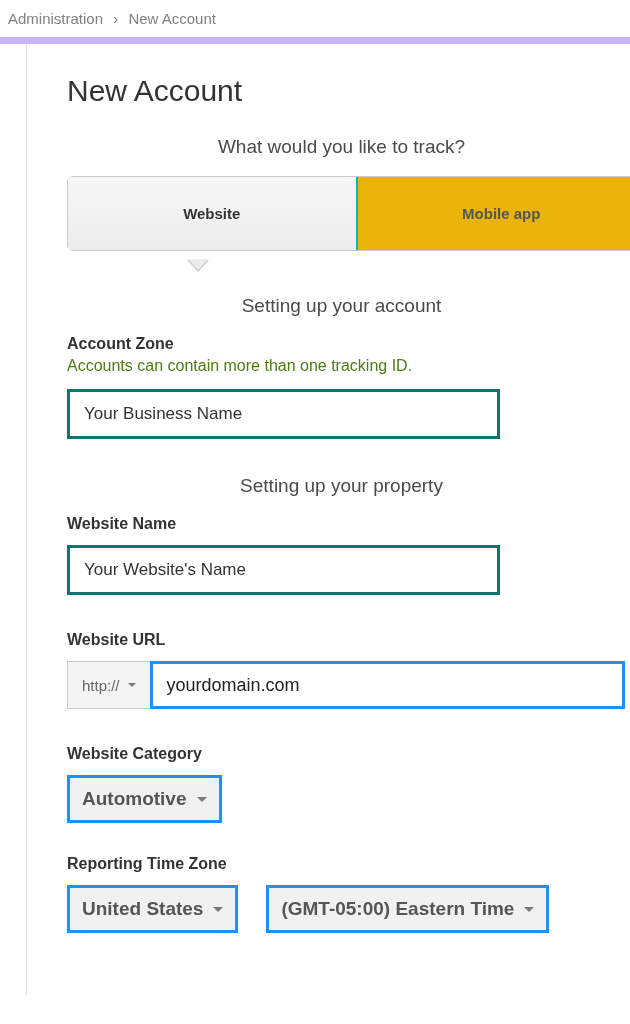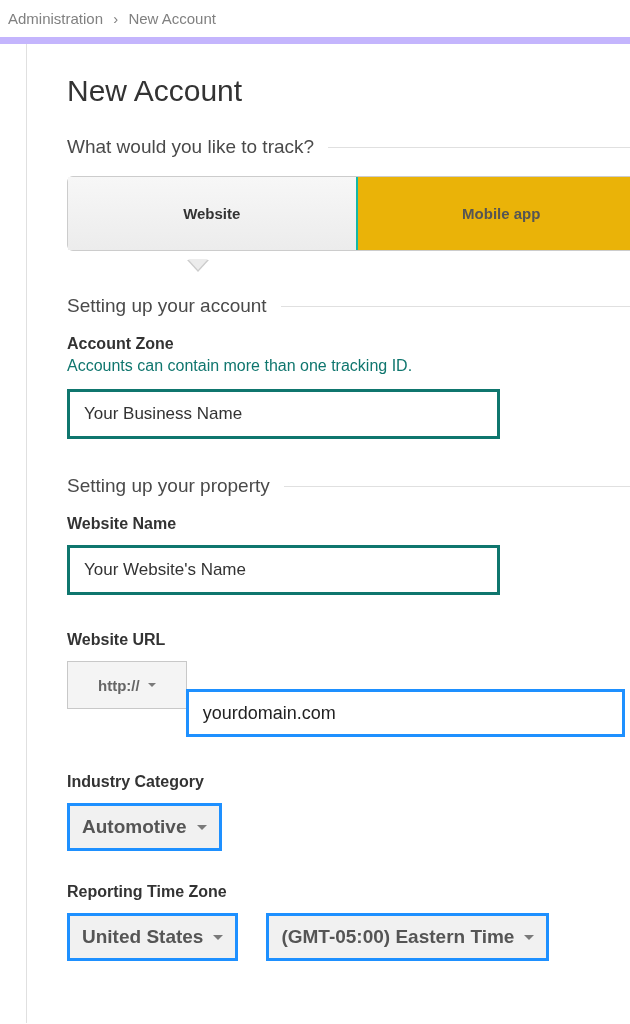--- a/index.html
+++ b/index.html
@@ -28,20 +28,21 @@
     }
     
     .content {
       margin-left: 30px;
     }
     
     .section-header {
       display: flex;
       align-items: center;
       margin-bottom: 18px;
+      flex-direction: column;
     }
     .section-header h2 {
       font-size: 19px;
       font-weight: 400;
       color: #4a4a4a;
       margin-right: 14px;
     }
     .section-header .line {
       flex: 1;
       height: 1px;
@@ -101,21 +102,21 @@
     }
     
     .field-label {
       font-size: 16px;
       font-weight: bold;
       color: #333;
       margin-bottom: 4px;
     }
     .field-hint {
       font-size: 16px;
-      color: #0f766e;
+      color: #4d7c0f;
       margin-bottom: 14px;
     }
     
     .input-hl {
       border: 3px solid #0f766e;
       background: #fff;
       padding: 12px 14px;
       font-size: 17px;
       color: #333;
       width: 433px;
@@ -123,41 +124,40 @@
     }
     
     .url-row {
       display: flex;
       width: 558px;
       margin-bottom: 36px;
     }
     .protocol-select {
       border: 1px solid #c8c8c8;
       background: #f4f4f4;
-      padding: 0 30px;
+      padding: 0 14px;
       display: flex;
       align-items: center;
       font-size: 15px;
       color: #666;
-      font-weight: bold;
+      font-weight: normal;
       cursor: pointer;
       height: 48px;
     }
     .url-input {
       flex: 1;
       border: 3px solid #1e90ff;
       background: #fff;
       padding: 0 14px;
       font-size: 18px;
       color: #222;
       display: flex;
       align-items: center;
       height: 48px;
       margin-left: -1px;
-      margin-top: 28px;
     }
     
     .select-hl {
       display: inline-flex;
       align-items: center;
       border: 3px solid #1e90ff;
       background: #f1f1f1;
       padding: 10px 12px;
       font-size: 19px;
       color: #555;
@@ -238,21 +238,21 @@
     
     <div class="field-label mb-sm">Website URL</div>
     <div class="url-row">
       <div class="protocol-select">
         <span>http://</span>
         <span class="caret-sm"></span>
       </div>
       <div class="url-input">yourdomain.com</div>
     </div>
     
-    <div class="field-label mb-sm">Industry Category</div>
+    <div class="field-label mb-sm">Website Category</div>
     <div class="select-hl">
       <span>Automotive</span>
       <span class="caret"></span>
     </div>
     
     <div class="field-label mb-sm">Reporting Time Zone</div>
     <div class="tz-row">
       <div class="select-hl">
         <span>United States</span>
         <span class="caret"></span>

